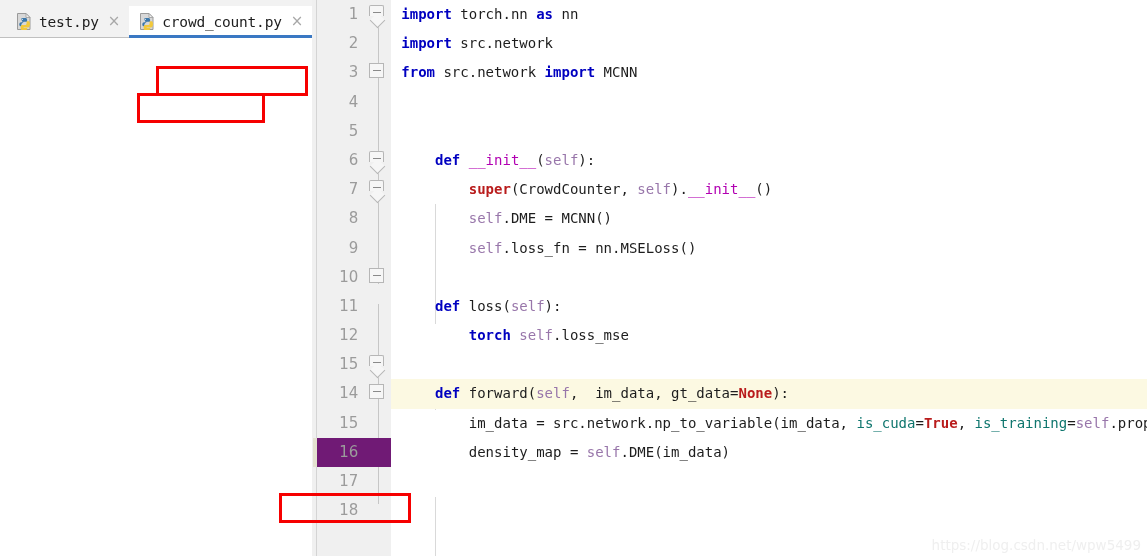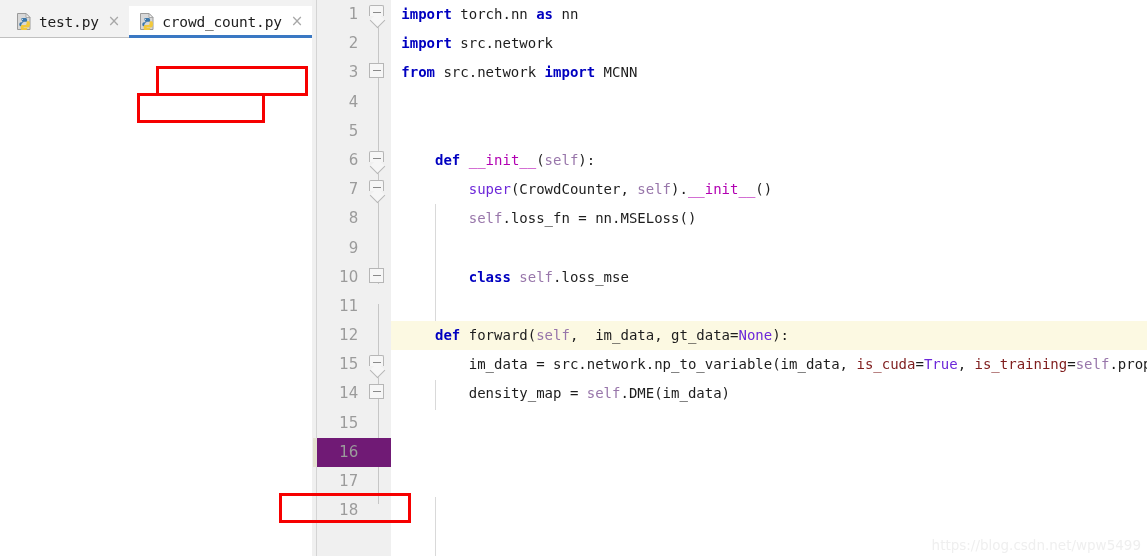--- a/index.html
+++ b/index.html
@@ -131,25 +131,25 @@
   }
   .cline.hl{background:#fcf9e2;}
 
   
   .iguide{
     position:absolute;width:1px;background:#d9d9d9;
   }
 
   
   .kw    {color:#0000c0;font-weight:bold;}
-  .bi    {color:#6d28d9;font-weight:normal;}
+  .bi    {color:#b91c1c;font-weight:bold;}
   .self  {color:#9876aa;text-align:center;}
   .dunder{color:#b200b2;}
   .deco  {color:#3d5afe;}
-  .kwarg {color:#7f1d1d;}
+  .kwarg {color:#0f766e;}
   .plain {color:#1d1d1d;}
 
   
   .redbox{
     position:absolute;
     border:3px solid #f60000;
     box-sizing:border-box;
     pointer-events:none;
     z-index:6;
   }
@@ -320,28 +320,30 @@
       <div class="cline"><span class="kw">from</span><span class="plain"> src.network </span><span class="kw">import</span><span class="plain"> MCNN</span></div>
 
       <div class="cline"> </div>
       <div class="cline"> </div>
 
 
       <div class="cline"><span class="plain">    </span><span class="kw">def</span><span class="dunder"> __init__</span><span class="plain">(</span><span class="self">self</span><span class="plain">):</span></div>
 
       <div class="cline"><span class="plain">        </span><span class="bi">super</span><span class="plain">(CrowdCounter, </span><span class="self">self</span><span class="plain">).</span><span class="dunder">__init__</span><span class="plain">()</span></div>
 
+      <div class="cline"><span class="plain">        </span><span class="self">self</span><span class="plain">.DME = MCNN()</span></div>
 
       <div class="cline"><span class="plain">        </span><span class="self">self</span><span class="plain">.loss_fn = nn.MSELoss()</span></div>
 
       <div class="cline"> </div>
 
 
-
-      <div class="cline"><span class="plain">        </span><span class="kw">class</span><span class="plain"> </span><span class="self">self</span><span class="plain">.loss_mse</span></div>
+      <div class="cline"><span class="plain">    </span><span class="kw">def</span><span class="plain"> loss(</span><span class="self">self</span><span class="plain">):</span></div>
+
+      <div class="cline"><span class="plain">        </span><span class="kw">torch</span><span class="plain"> </span><span class="self">self</span><span class="plain">.loss_mse</span></div>
 
       <div class="cline"> </div>
 
       <div class="cline hl"><span class="plain">    </span><span class="kw">def</span><span class="plain"> forward(</span><span class="self">self</span><span class="plain">,  im_data, gt_data=</span><span class="bi">None</span><span class="plain">):</span></div>
 
       <div class="cline"><span class="plain">        </span><span class="plain">im_data = src.network.np_to_variable(im_data, </span><span class="kwarg">is_cuda</span><span class="plain">=</span><span class="bi">True</span><span class="plain">, </span><span class="kwarg">is_training</span><span class="plain">=</span><span class="self">self</span><span class="plain">.property)</span></div>
 
       <div class="cline"><span class="plain">        </span><span class="plain">density_map = </span><span class="self">self</span><span class="plain">.DME(im_data)</span></div>
 
     </div>

